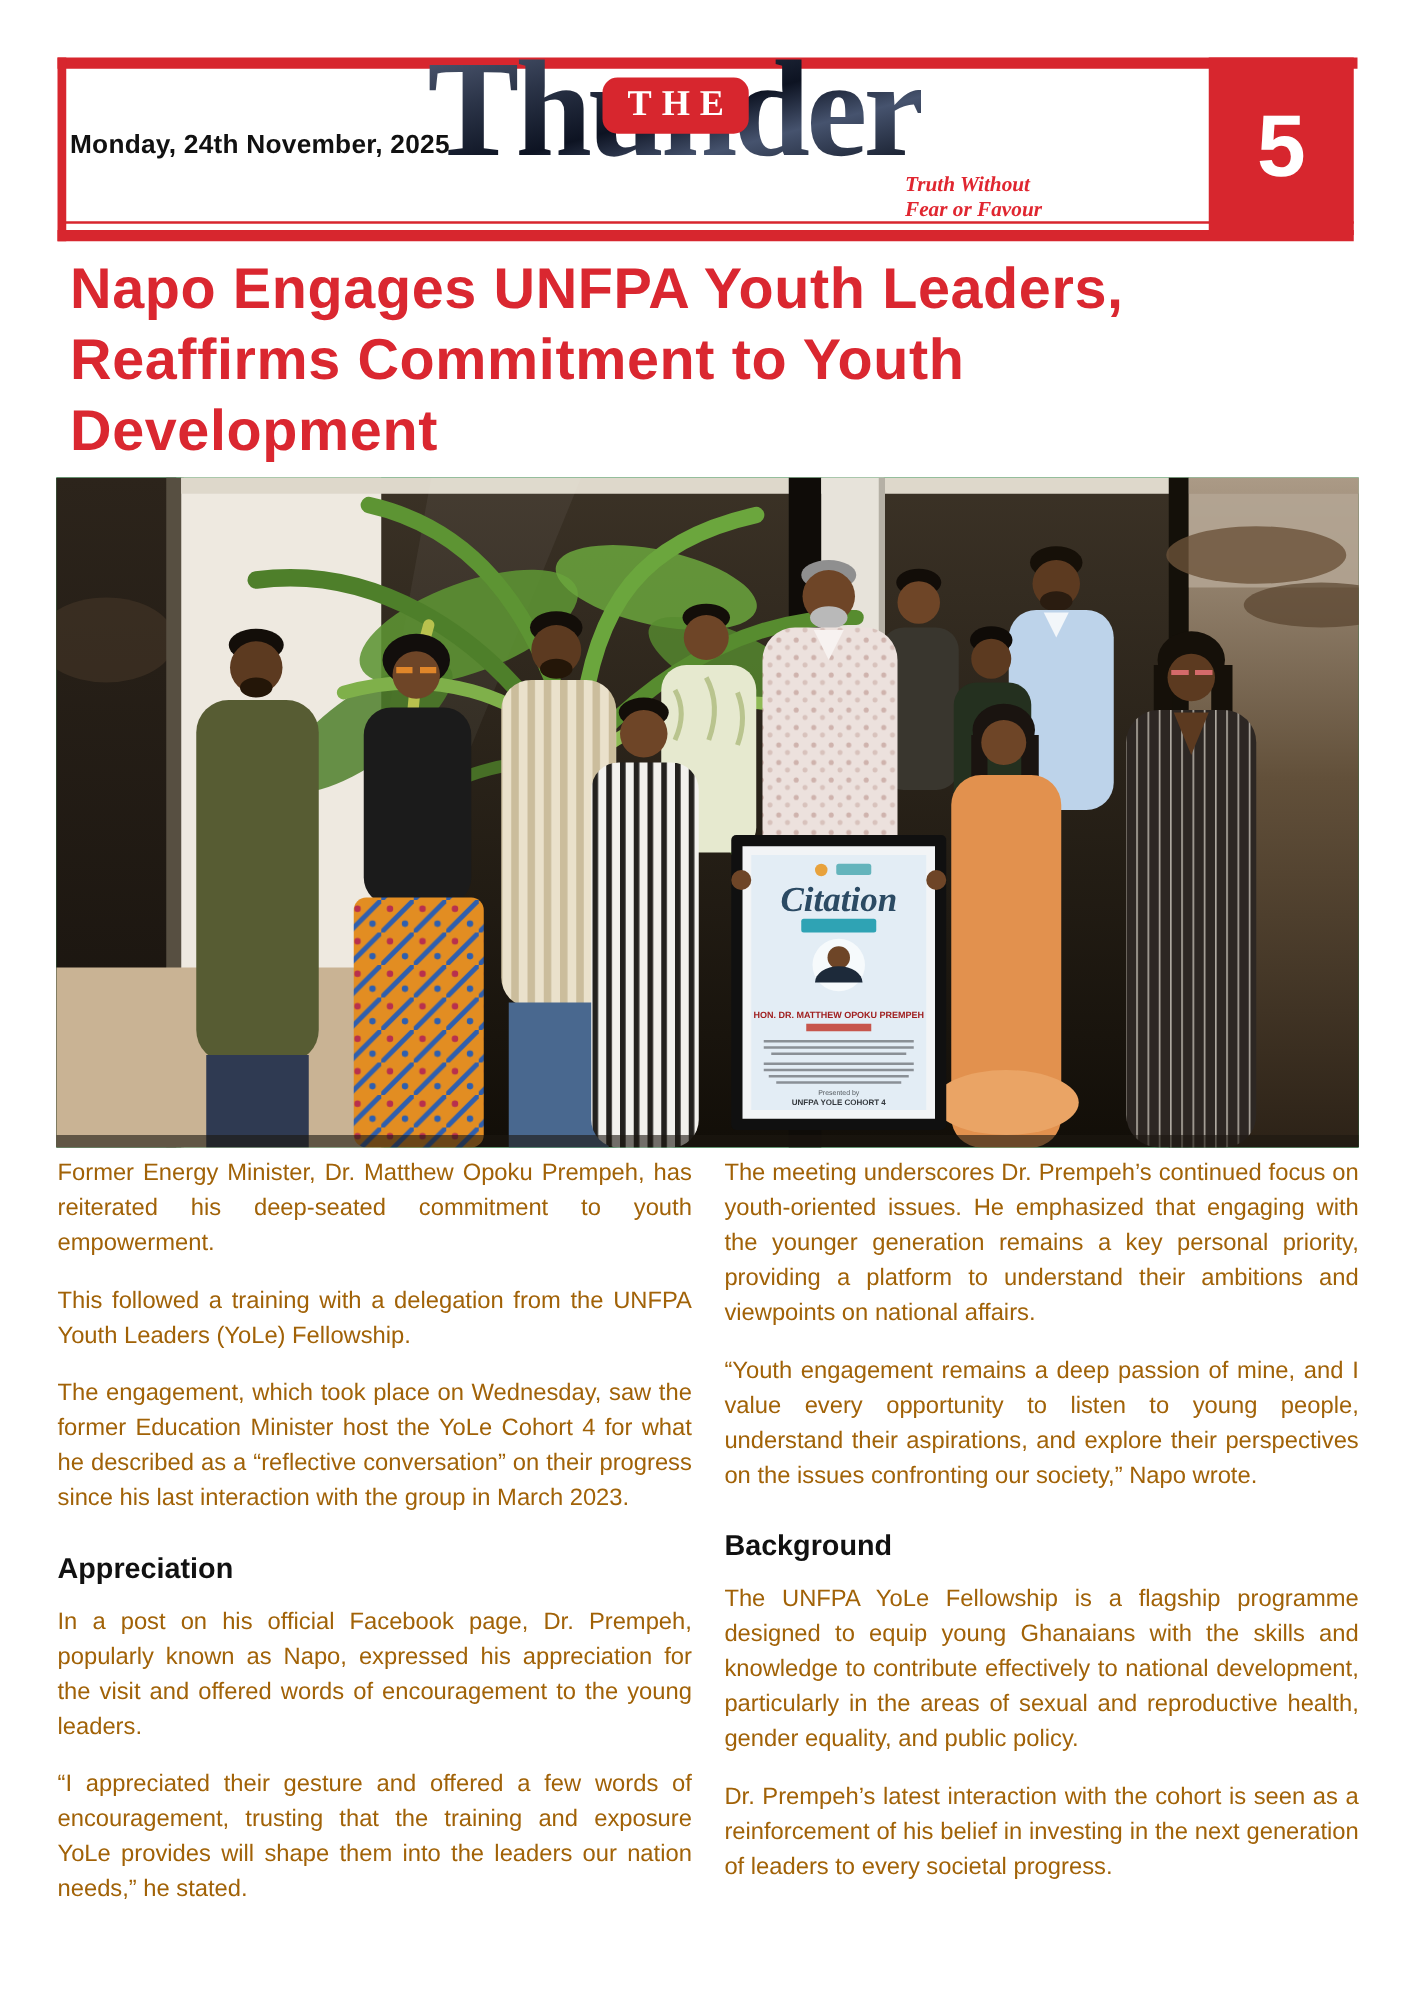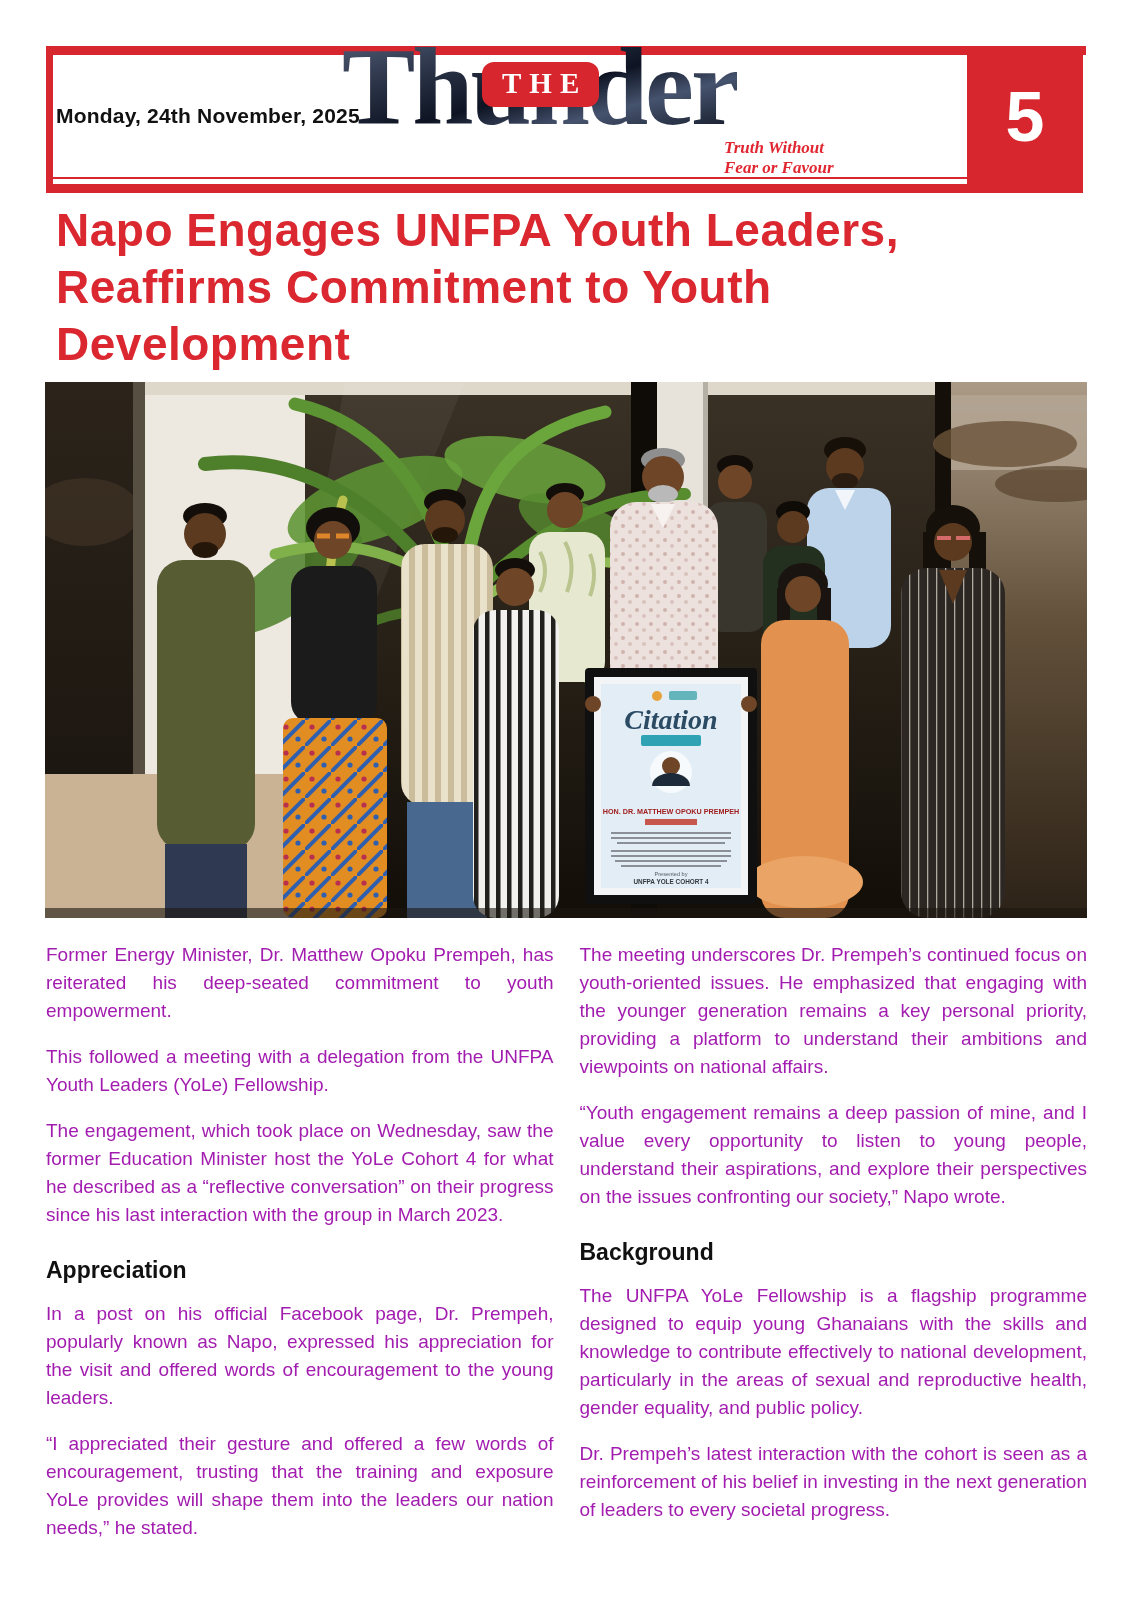--- a/index.html
+++ b/index.html
@@ -27,21 +27,21 @@
         font-style:italic;font-weight:bold;font-size:17px;line-height:1.18;white-space:nowrap;}
   
   .headline{position:absolute;left:56px;top:202px;width:1020px;text-align:left;color:#da2730;
         font-weight:bold;font-size:46px;line-height:57px;letter-spacing:.5px;}
   
   .photo{position:absolute;left:45px;top:382px;width:1042px;height:536px;background:#22c55e;}
   .photo svg{display:block;width:100%;height:100%;}
   
   .article{position:absolute;left:46px;top:925px;width:1041px;display:flex;gap:26px;}
   .col{flex:1;}
-  .col p{margin:16px 0 18px;font-size:19px;line-height:28px;text-align:justify;color:#a21caf;}
+  .col p{margin:0 0 18px;font-size:19px;line-height:28px;text-align:justify;color:#a16207;}
   .col h2{margin:28px 0 16px;font-size:23px;font-weight:bold;color:#111;}
   .col h2:first-child{margin-top:5px;}
 </style>
 </head>
 <body>
 
 <div class="page">
 
   <div class="rule rule-top"></div>
   <div class="rule rule-left"></div>
@@ -252,21 +252,21 @@
       <circle cx="704" cy="322" r="8" fill="#6e4527"></circle>
     </g>
 
     <rect x="0" y="526" width="1042" height="10" fill="#1c1711" opacity="0.6"></rect>
   </svg>
   </div>
 
   <div class="article">
     <div class="col">
       <p>Former Energy Minister, Dr. Matthew Opoku Prempeh, has reiterated his deep-seated commitment to youth empowerment.</p>
-      <p>This followed a meeting with a delegation from the UNFPA Youth Leaders (YoLe) Fellowship.</p>
+      <p>This followed a training with a delegation from the UNFPA Youth Leaders (YoLe) Fellowship.</p>
       <p>The engagement, which took place on Wednesday, saw the former Education Minister host the YoLe Cohort 4 for what he described as a “reflective conversation” on their progress since his last interaction with the group in March 2023.</p>
       <h2>Appreciation</h2>
       <p>In a post on his official Facebook page, Dr. Prempeh, popularly known as Napo, expressed his appreciation for the visit and offered words of encouragement to the young leaders.</p>
       <p>“I appreciated their gesture and offered a few words of encouragement, trusting that the training and exposure YoLe provides will shape them into the leaders our nation needs,” he stated.</p>
     </div>
     <div class="col">
       <p>The meeting underscores Dr. Prempeh’s continued focus on youth-oriented issues. He emphasized that engaging with the younger generation remains a key personal priority, providing a platform to understand their ambitions and viewpoints on national affairs.</p>
       <p>“Youth engagement remains a deep passion of mine, and I value every opportunity to listen to young people, understand their aspirations, and explore their perspectives on the issues confronting our society,” Napo wrote.</p>
       <h2>Background</h2>
       <p>The UNFPA YoLe Fellowship is a flagship programme designed to equip young Ghanaians with the skills and knowledge to contribute effectively to national development, particularly in the areas of sexual and reproductive health, gender equality, and public policy.</p>

